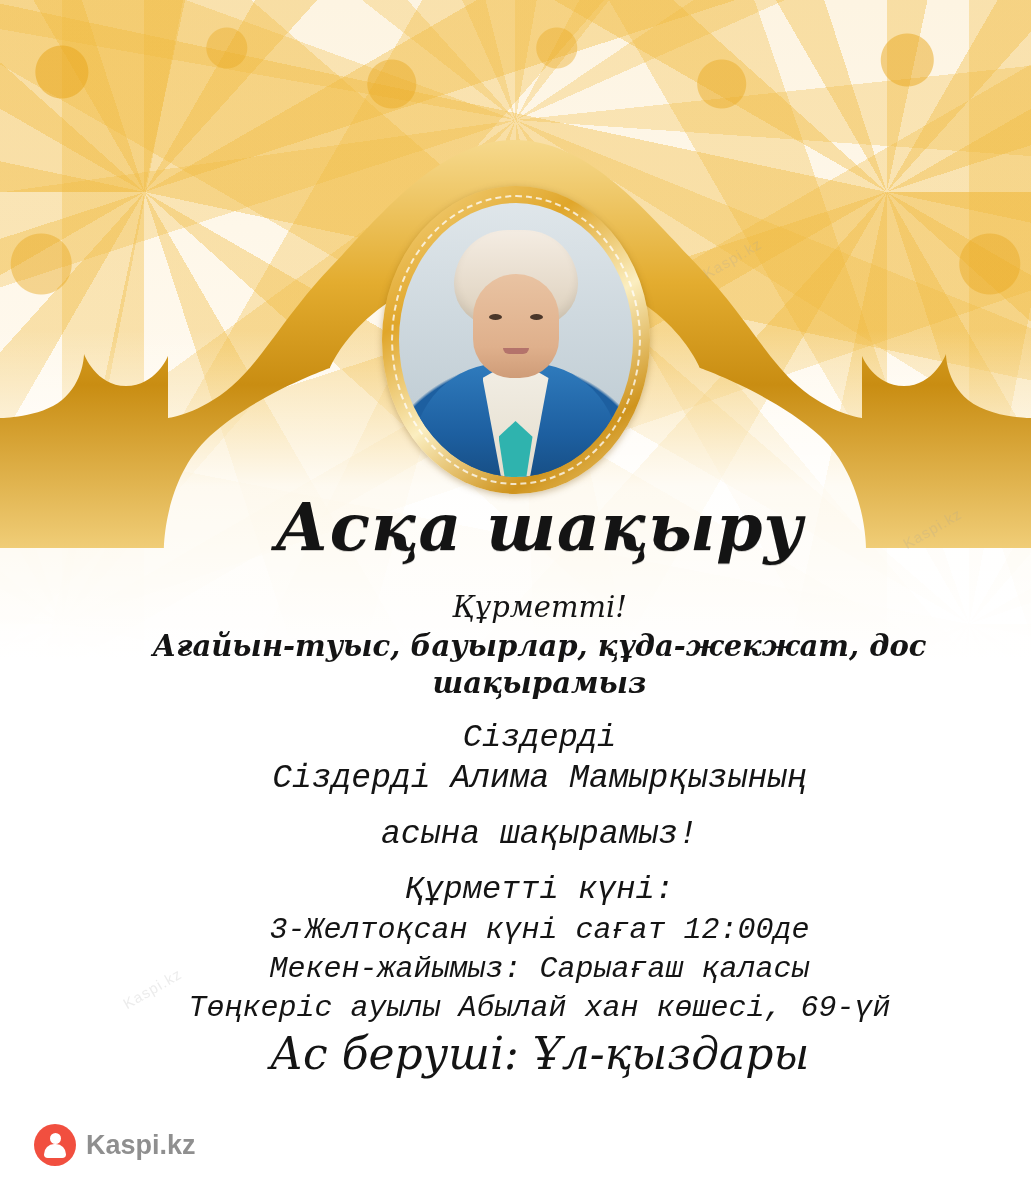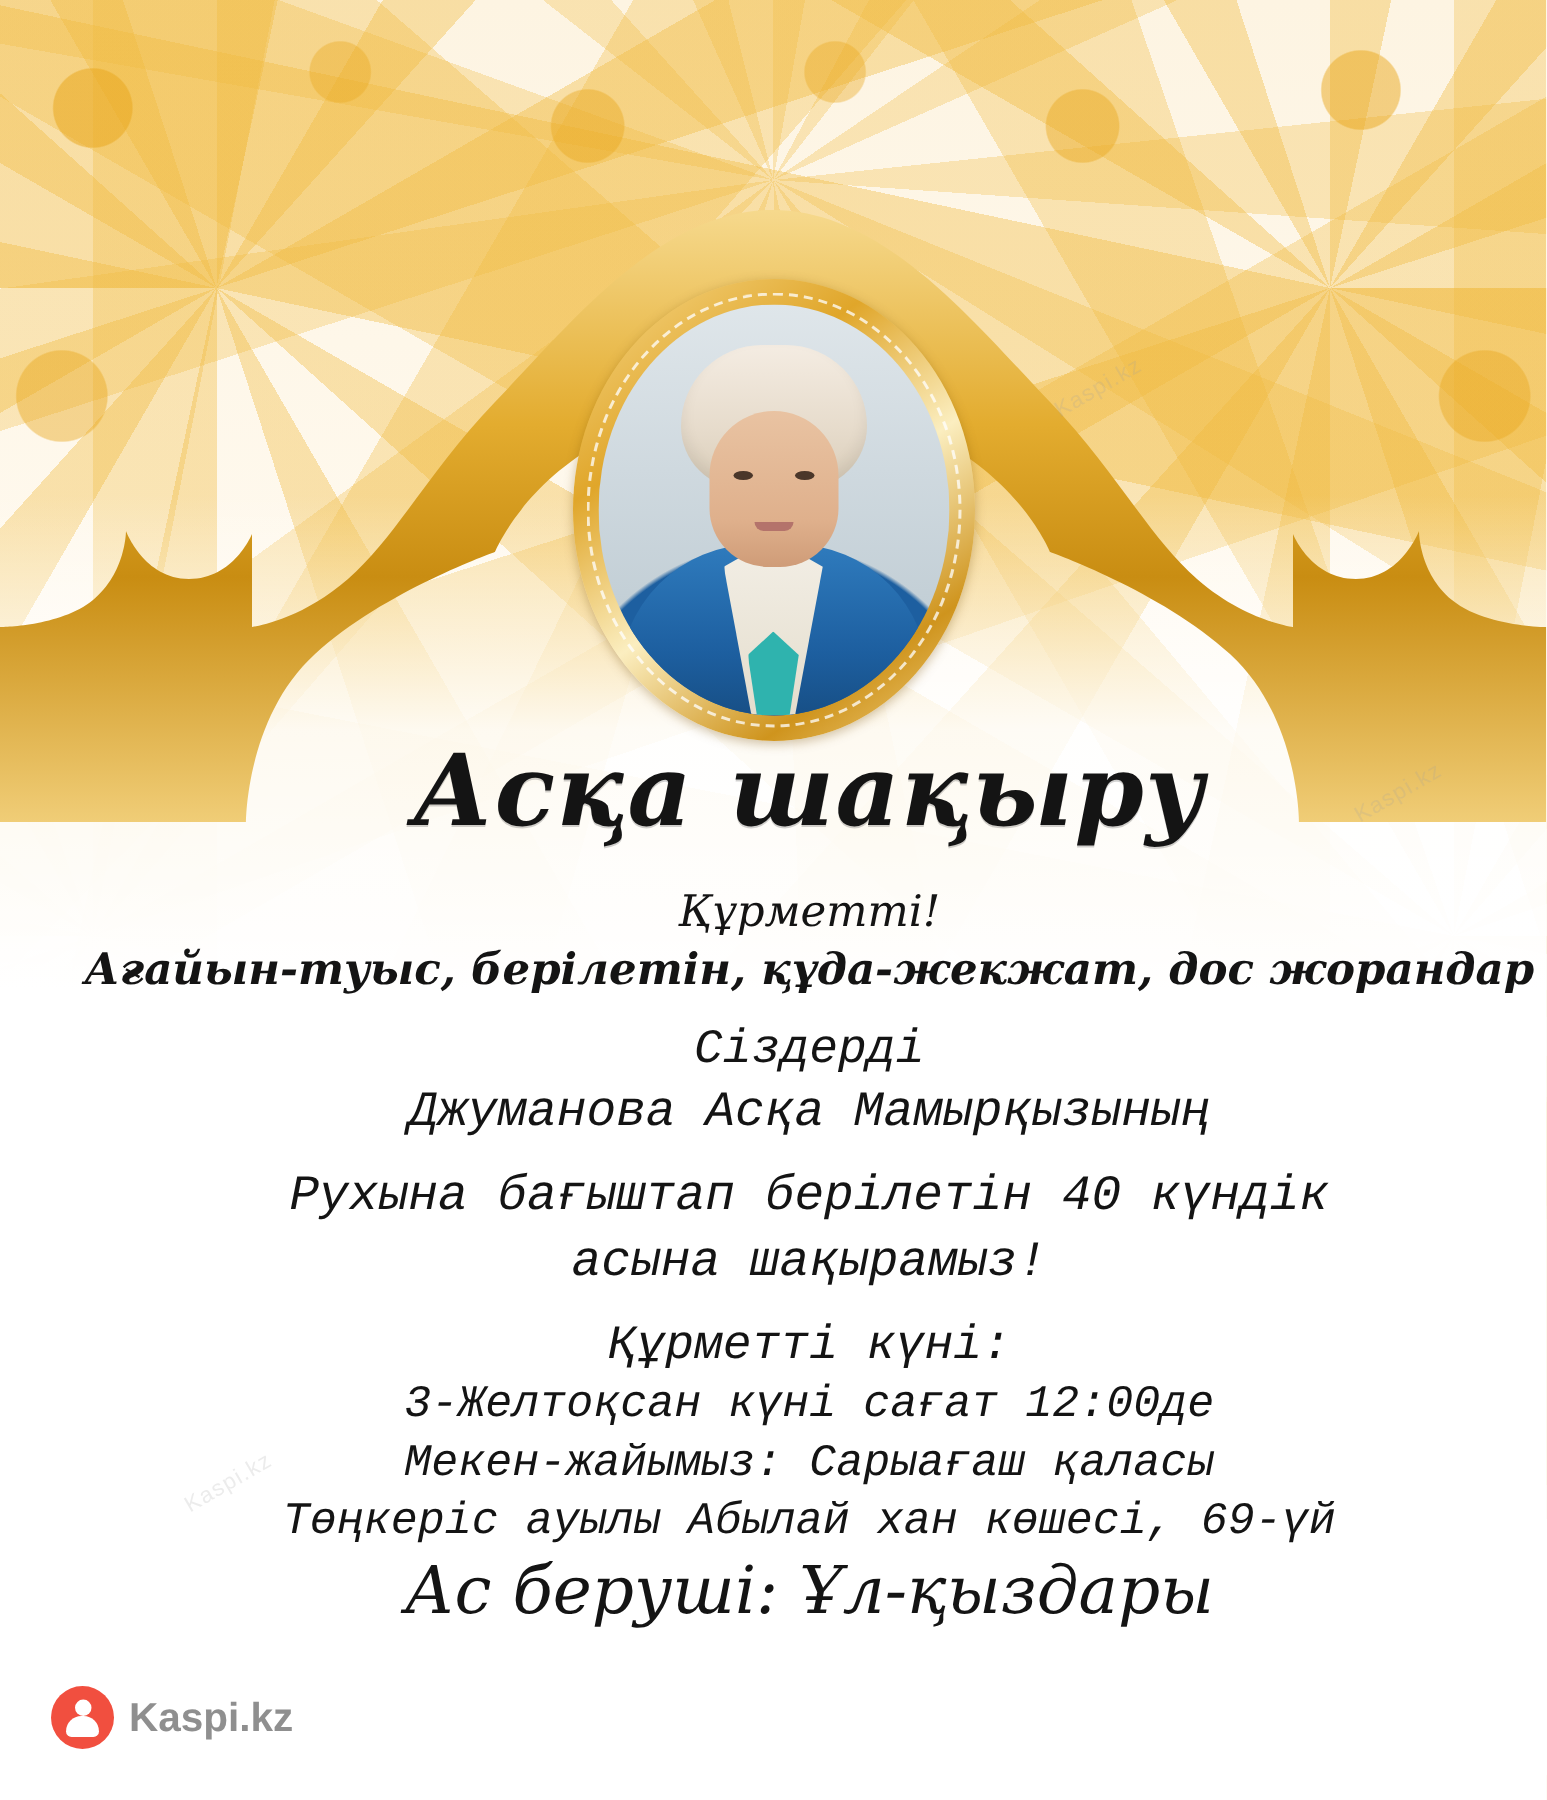--- a/index.html
+++ b/index.html
@@ -304,24 +304,23 @@
         <div class="ph-eye l"></div>
         <div class="ph-eye r"></div>
         <div class="ph-mouth"></div>
       </div>
     </div>
   </div>
 
   <div class="content">
     <h1 class="title">Асқа шақыру</h1>
     <p class="salutation">Құрметті!</p>
-    <p class="relatives">Ағайын-туыс, берілетін, құда-жекжат, дос жорандар</p>
+    <p class="relatives">Ағайын-туыс, бауырлар, құда-жекжат, дос шақырамыз</p>
     <p class="line">Сіздерді</p>
-    <p class="line name">Джуманова Асқа Мамырқызының</p>
-    <p class="line invite">Рухына бағыштап берілетін 40 күндік</p>
+    <p class="line name">Сіздерді Алима Мамырқызының</p>
     <p class="line invite">асына шақырамыз!</p>
     <div class="block-gap"></div>
     <p class="line when-label">Құрметті күні:</p>
     <p class="line detail">3-Желтоқсан күні сағат 12:00де</p>
     <p class="line detail">Мекен-жайымыз: Сарыағаш қаласы</p>
     <p class="line detail">Төңкеріс ауылы Абылай хан көшесі, 69-үй</p>
     <p class="host">Ас беруші: Ұл-қыздары</p>
   </div>
 
   <div class="wm w1">Kaspi.kz</div>

